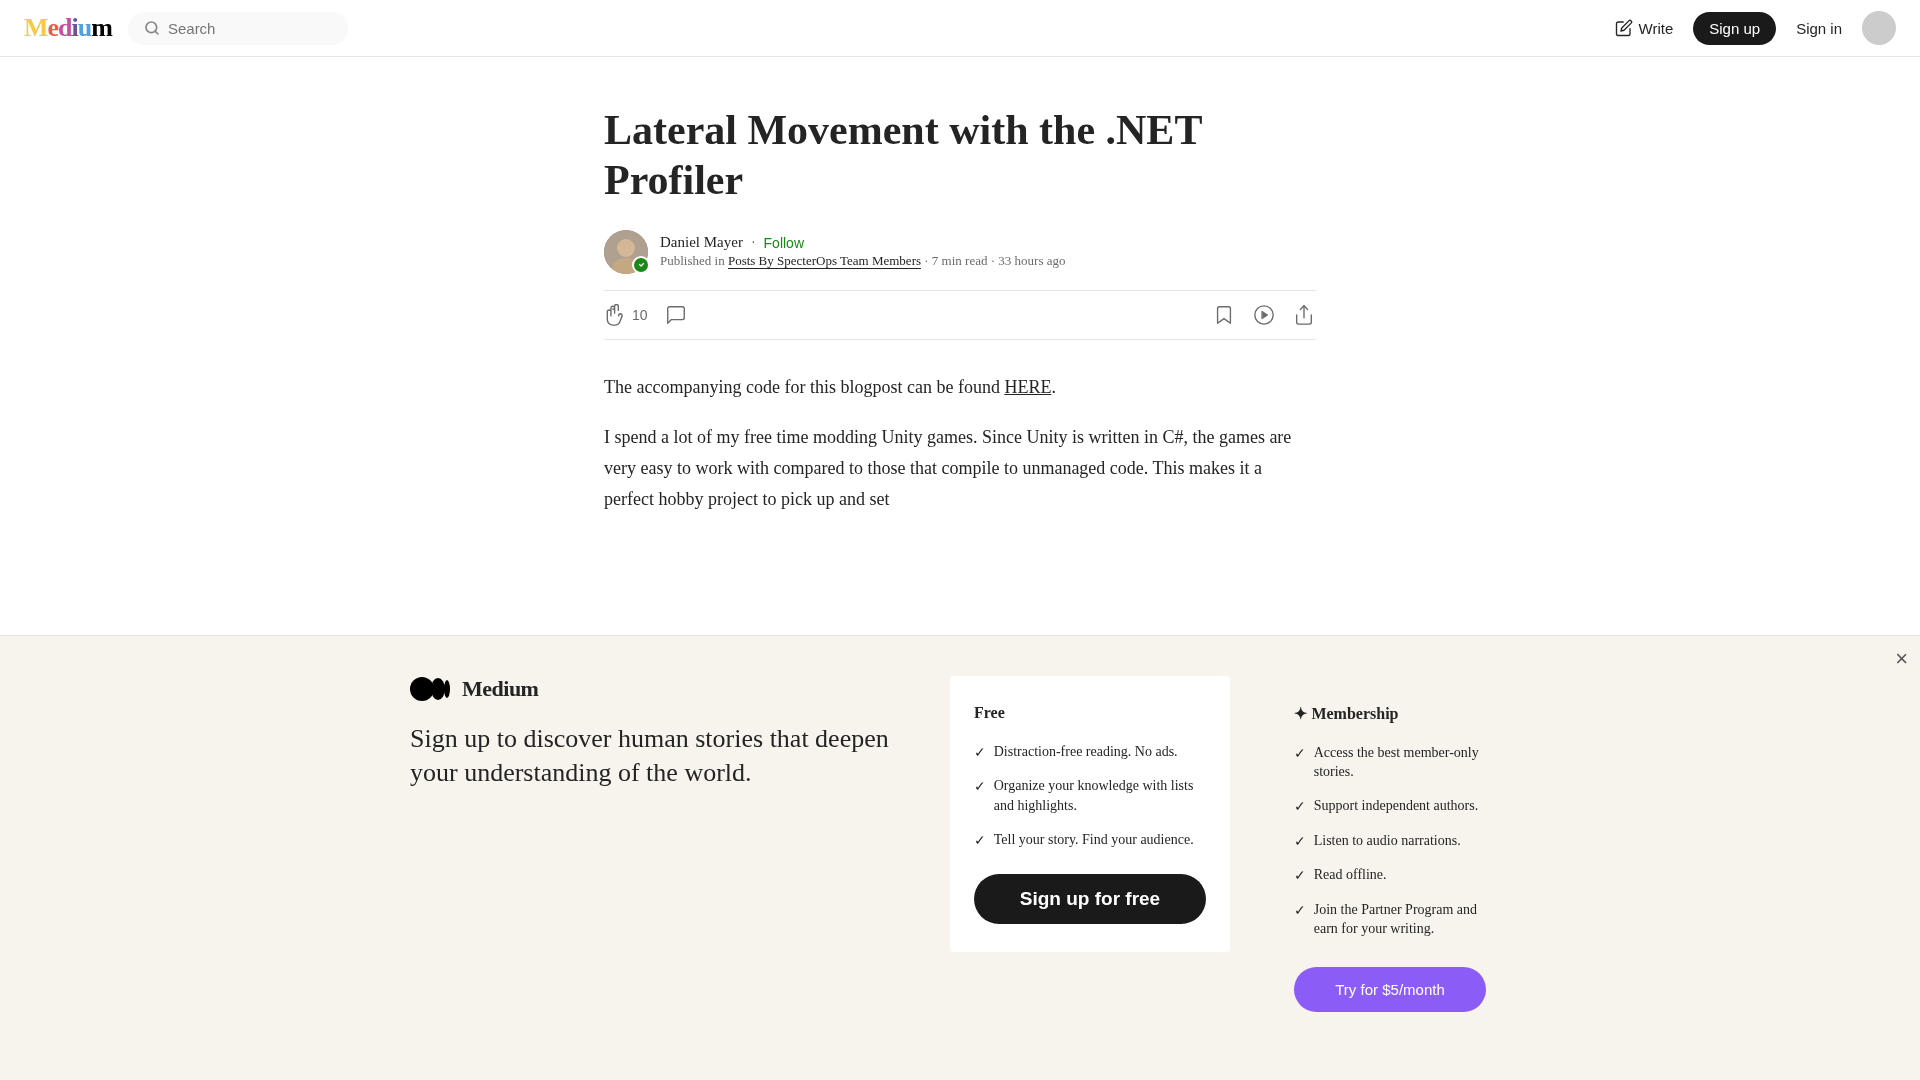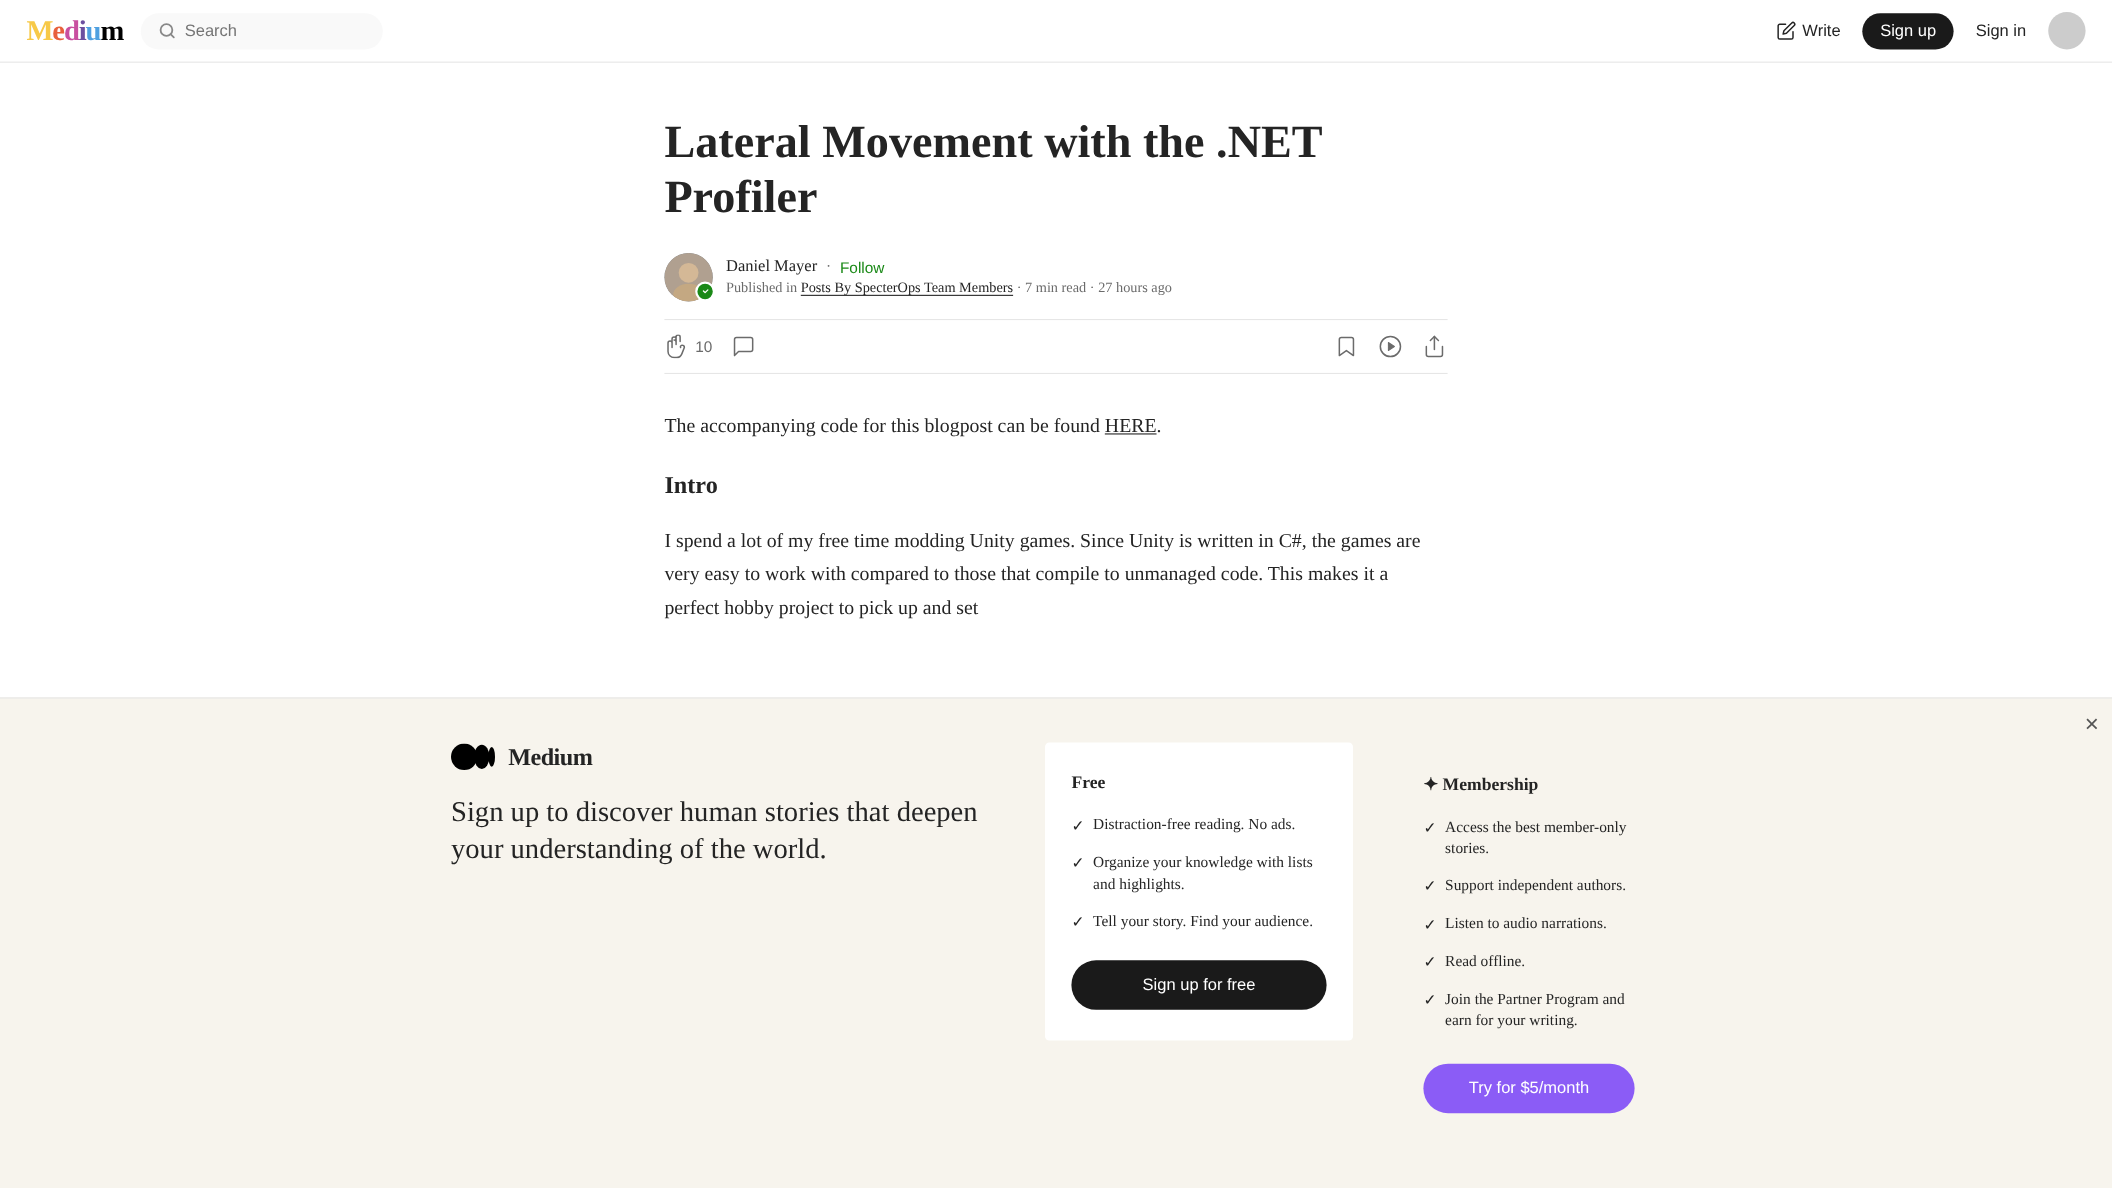--- a/index.html
+++ b/index.html
@@ -253,23 +253,23 @@
       line-height: 1.4;
     }
     .check-icon { color: #242424; font-size: 14px; flex-shrink: 0; margin-top: 1px; }
     .signup-free-btn {
       width: 100%;
       background: #1a1a1a;
       color: #fff;
       border: none;
       border-radius: 99px;
       padding: 14px;
-      font-size: 15px;
-      cursor: pointer;
-      font-weight: 400;
+      font-size: 19px;
+      cursor: pointer;
+      font-weight: 700;
     }
 
     .paywall-membership-col {
       width: 240px;
       padding: 28px 24px;
       min-height: 240px;
     }
     .membership-title {
       font-size: 16px;
       font-weight: 600;
@@ -369,21 +369,21 @@
         <span class="author-name">Daniel Mayer</span>
         <span style="color:#6b6b6b; font-size:14px">·</span>
         <button class="follow-btn">Follow</button>
       </div>
       <div class="author-meta">
         <span>Published in</span>
         <a href="#">Posts By SpecterOps Team Members</a>
         <span> · </span>
         <span>7 min read</span>
         <span> · </span>
-        <span>27 hours ago</span>
+        <span>33 hours ago</span>
       </div>
     </div>
   </div>
 
   <div class="action-bar">
     <div class="action-left">
       <button class="action-btn">
         <span class="action-icon">
           <svg width="22" height="22" viewBox="0 0 24 24" fill="none" stroke="#6b6b6b" stroke-width="1.5" stroke-linecap="round" stroke-linejoin="round">
               <path d="M14.5 2.5c0-1.1-.9-2-2-2s-2 .9-2 2v7.5M14.5 2.5V7M10.5 9.5V4.5c0-1.1-.9-2-2-2s-2 .9-2 2v8.5M10.5 9.5V7.5c0-1.1-.9-2-2-2M6.5 13V8.5c0-1.1-.9-2-2-2s-2 .9-2 2V17c0 3.3 2.7 6 6 6h2.3c2.4 0 4.5-1.5 5.4-3.7l2.3-5.8c.4-1-.1-2.2-1.1-2.6s-2.2.1-2.6 1.1L15 13"></path>
@@ -424,21 +424,20 @@
             </svg>
         </span>
       </button>
     </div>
   </div>
 
   <div class="article-content">
     <p>
       The accompanying code for this blogpost can be found <a href="#">HERE</a>.
     </p>
-    <h2 class="intro-heading">Intro</h2>
     <p>I spend a lot of my free time modding Unity games. Since Unity is written in C#, the games are very easy to work with compared to those that compile to unmanaged code. This makes it a perfect hobby project to pick up and set</p>
   </div>
 </main>
 
 <div class="article-fade"></div>
 
 <div class="paywall-overlay">
   <button class="close-paywall">×</button>
   <div class="paywall-inner">
 

